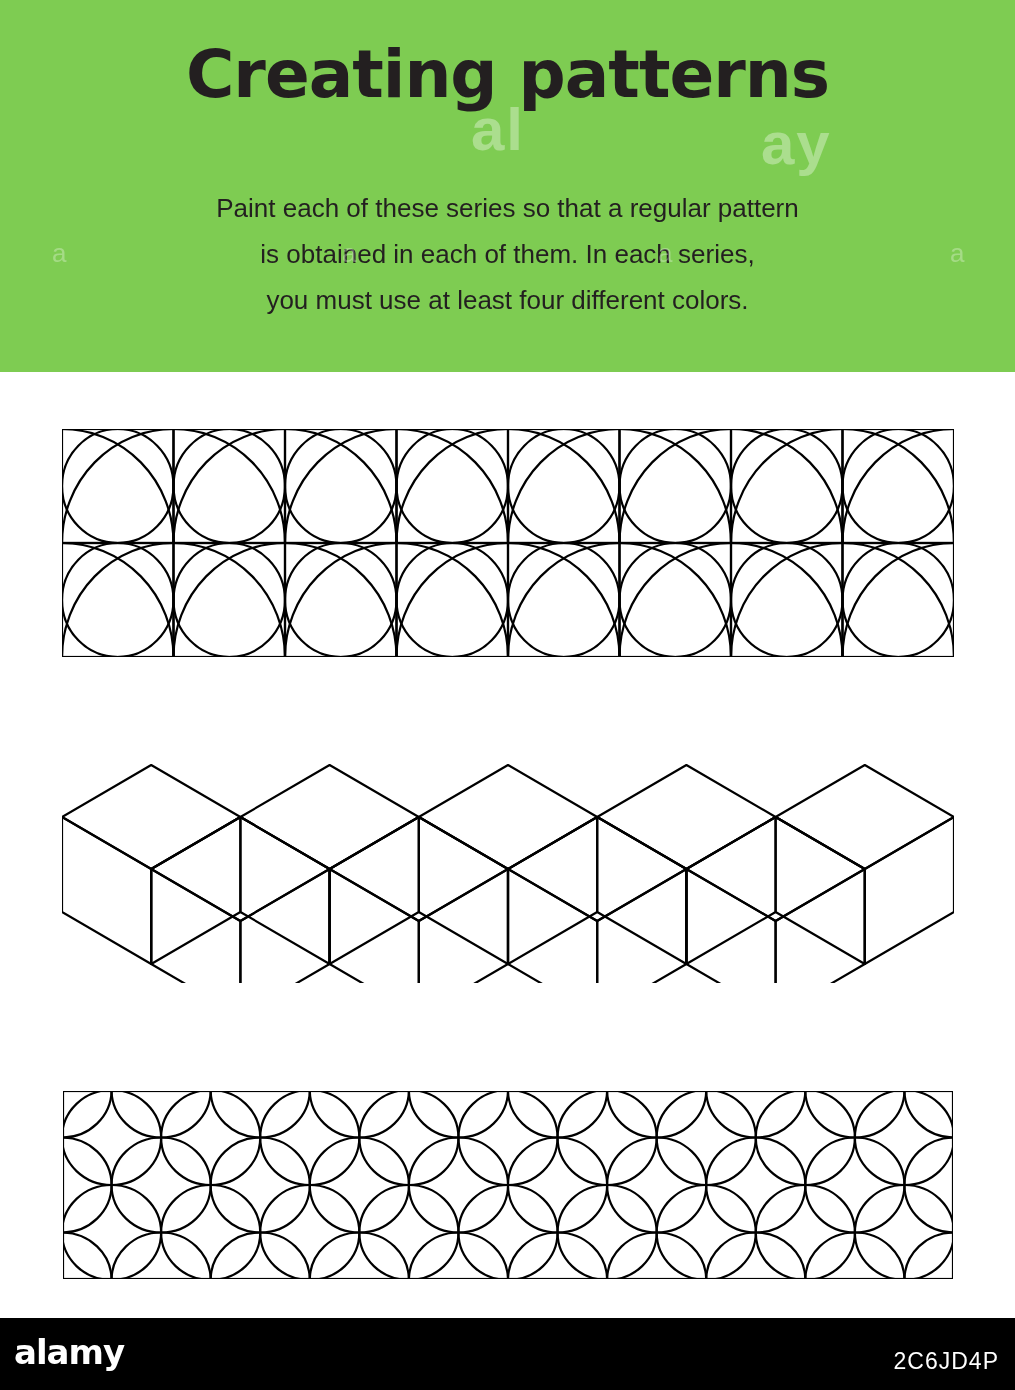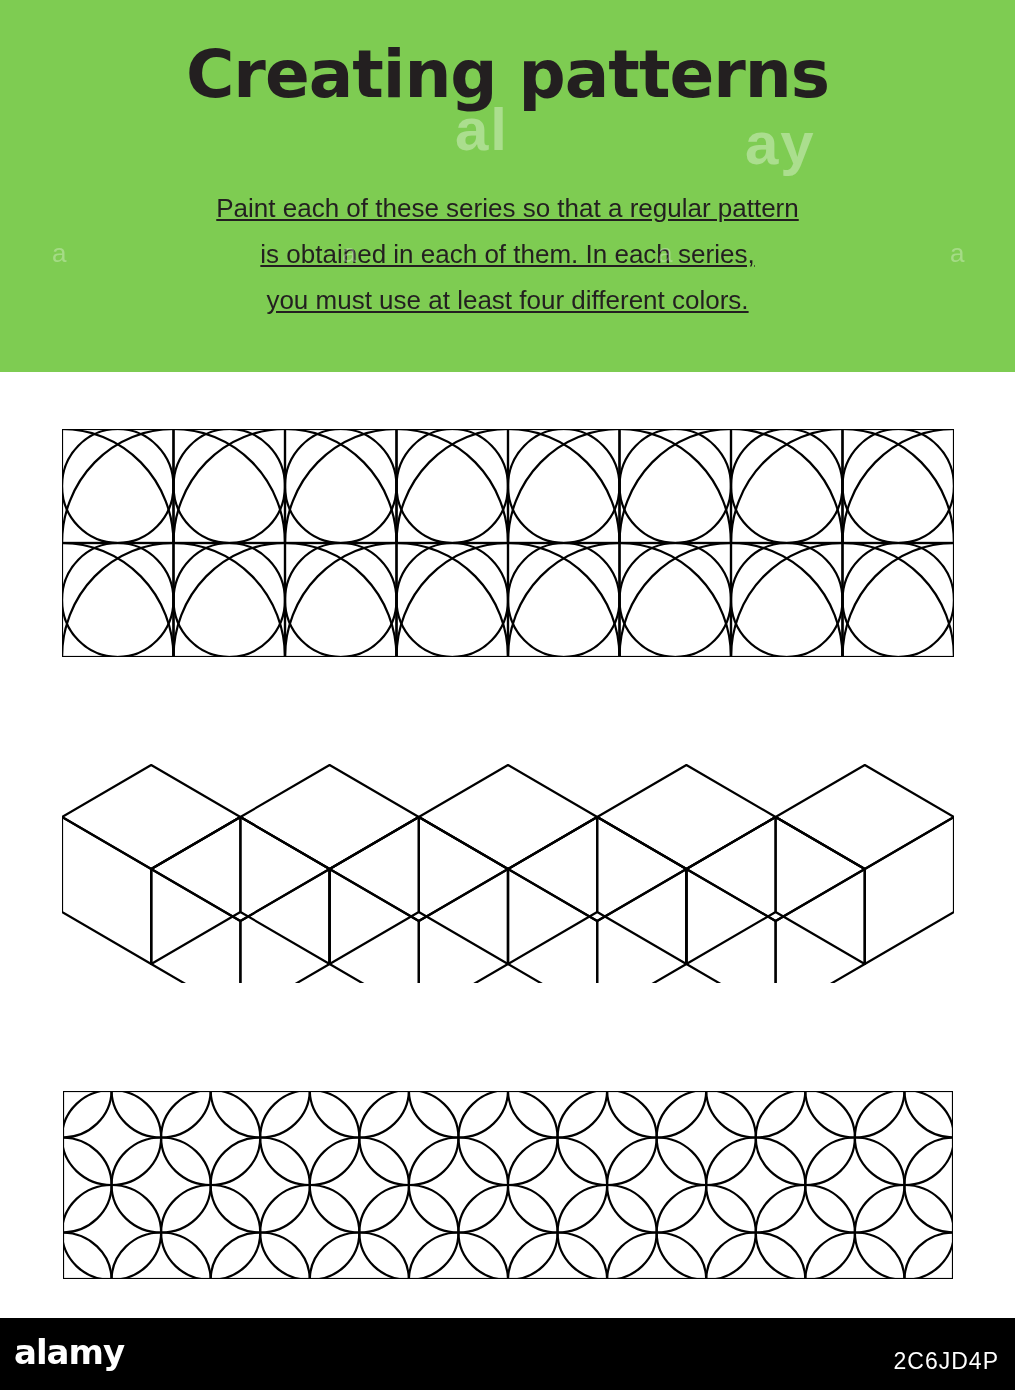--- a/index.html
+++ b/index.html
@@ -42,39 +42,40 @@
     position: absolute;
     left: 0;
     top: 185px;
     width: 1015px;
     text-align: center;
     font-family: "Liberation Sans", sans-serif;
     font-size: 26px;
     line-height: 46px;
     color: #231f20;
   }
-  .header-desc span { display: block; text-decoration: underline; }
+  .header-desc span { display: block; }
 
   .wm {
     position: absolute;
     color: rgba(255,255,255,0.30);
     font-family: "Liberation Sans", sans-serif;
     font-size: 26px;
     pointer-events: none;
     user-select: none;
   }
   .wm.a1 { left: 52px;  top: 238px; }
   .wm.a2 { left: 342px; top: 238px; }
   .wm.a3 { left: 658px; top: 238px; }
   .wm.a4 { left: 950px; top: 238px; }
   .wm.big {
     font-size: 60px;
     font-weight: 700;
     color: rgba(255,255,255,0.35);
     letter-spacing: 2px;
+    margin-left: 16px;
   }
   .wm.big.b1 { left: 455px; top: 95px; }
   .wm.big.b2 { left: 745px; top: 109px; }
 
   
   .sheet {
     position: absolute;
     left: 0;
     top: 372px;
     width: 1015px;

